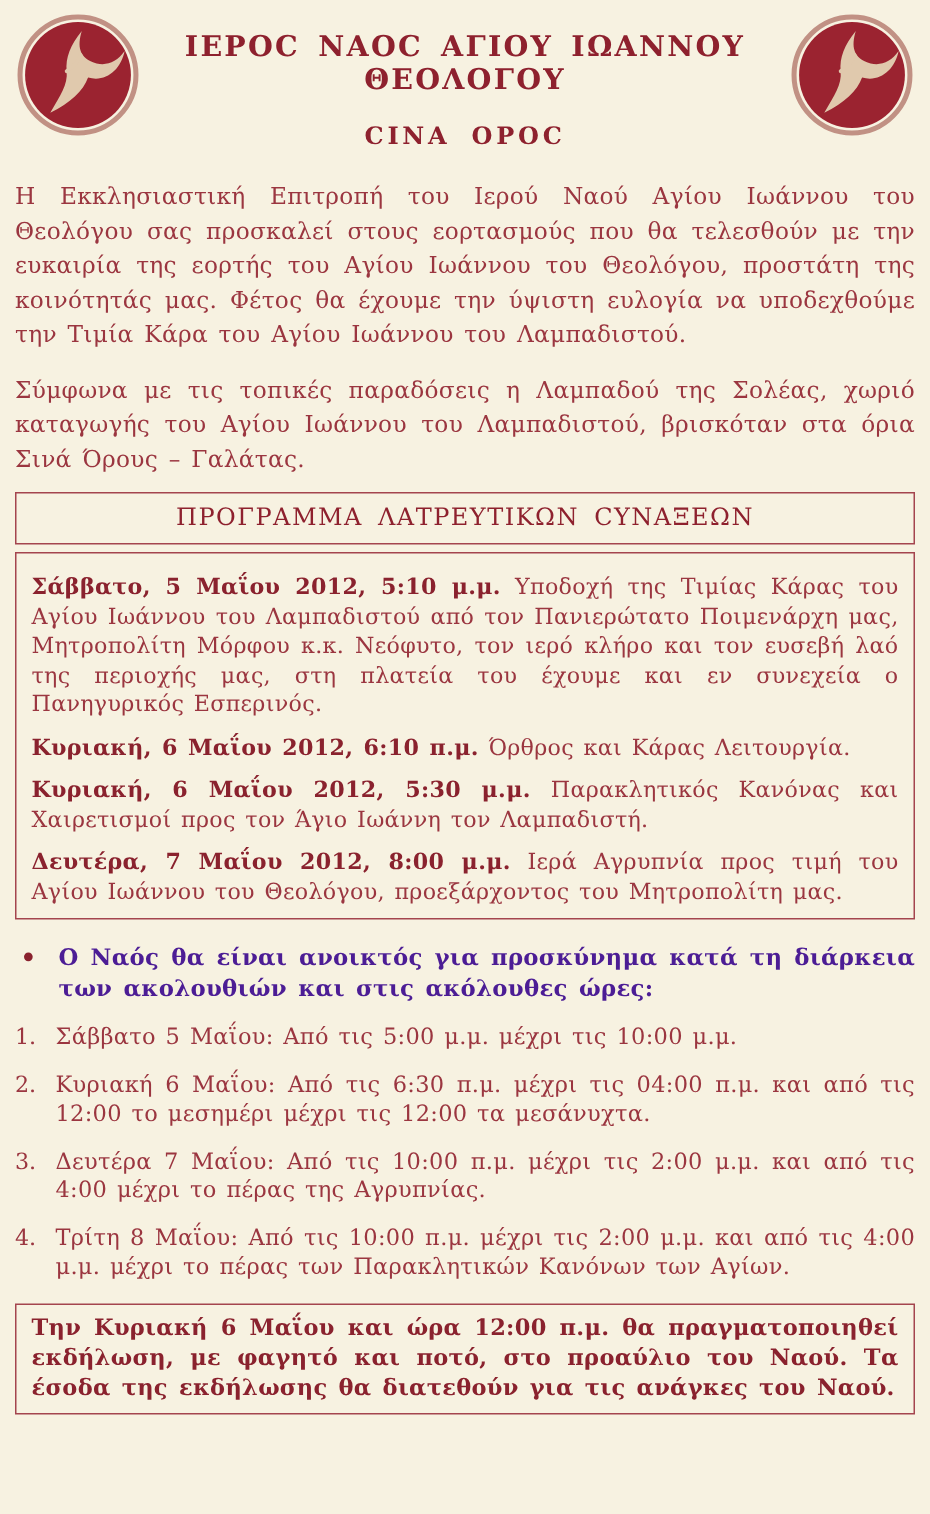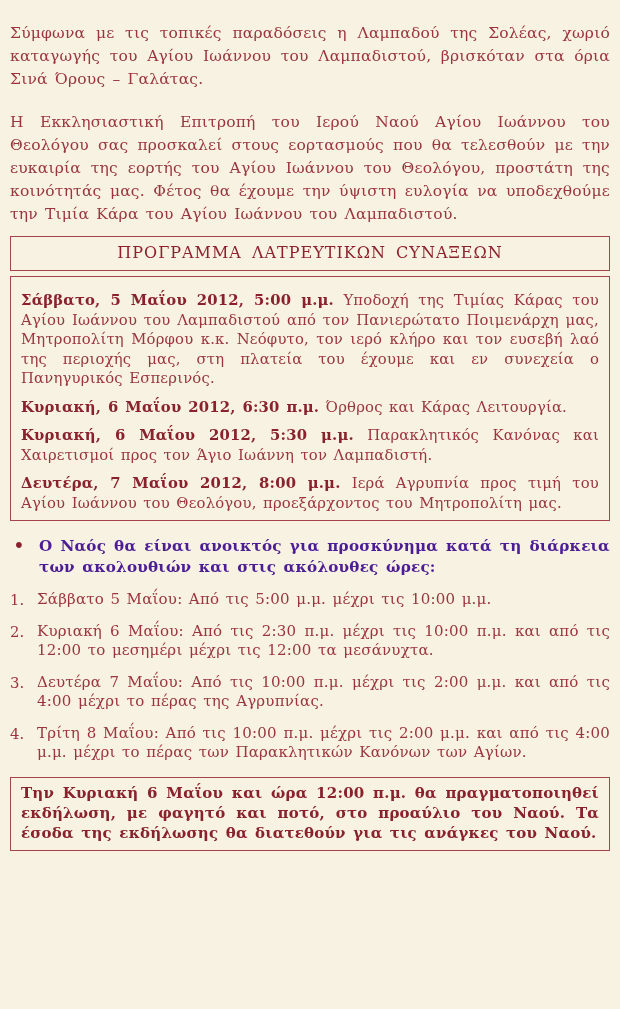--- a/index.html
+++ b/index.html
@@ -76,47 +76,65 @@
     font-weight: bold; color: #8a222e;
     font-size: 15px; line-height: 20px; text-align: justify;
     word-spacing: 2px; letter-spacing: 0.2px;
   }
 </style>
 </head>
 <body>
 
 <div class="page">
 
+  <div class="hdr">
+    <svg class="seal" viewBox="0 0 100 100" aria-hidden="true">
+      <circle cx="50" cy="50" r="46" fill="none" stroke="#c19184" stroke-width="4"></circle>
+      <circle cx="50" cy="50" r="42" fill="#9b2330"></circle>
+      <path d="M28 80 C36 66 42 58 41 47 C40 36 44 26 53 15 C49 28 52 35 60 39 C70 44 80 41 87 31 C84 46 72 56 58 52 C54 63 44 72 28 80 Z" fill="#e0c9ad"></path>
+      <path d="M41 47 C46 44 50 40 52 34" fill="none" stroke="#e0c9ad" stroke-width="3" stroke-linecap="round"></path>
+    </svg>
+    <div class="hdr-titles">
+      <div class="t1">ΙΕΡΟC ΝΑΟC ΑΓΙΟΥ ΙΩΑΝΝΟΥ ΘΕΟΛΟΓΟΥ</div>
+      <div class="t2">CINA OPOC</div>
+    </div>
+    <svg class="seal" viewBox="0 0 100 100" aria-hidden="true">
+      <circle cx="50" cy="50" r="46" fill="none" stroke="#c19184" stroke-width="4"></circle>
+      <circle cx="50" cy="50" r="42" fill="#9b2330"></circle>
+      <path d="M28 80 C36 66 42 58 41 47 C40 36 44 26 53 15 C49 28 52 35 60 39 C70 44 80 41 87 31 C84 46 72 56 58 52 C54 63 44 72 28 80 Z" fill="#e0c9ad"></path>
+      <path d="M41 47 C46 44 50 40 52 34" fill="none" stroke="#e0c9ad" stroke-width="3" stroke-linecap="round"></path>
+    </svg>
+  </div>
 
+  <p class="para p1">Η Εκκλησιαστική Επιτροπή του Ιερού Ναού Αγίου Ιωάννου του Θεολόγου σας προσκαλεί στους εορτασμούς που θα τελεσθούν με την ευκαιρία της εορτής του Αγίου Ιωάννου του Θεολόγου, προστάτη της κοινότητάς μας. Φέτος θα έχουμε την ύψιστη ευλογία να υποδεχθούμε την Τιμία Κάρα του Αγίου Ιωάννου του Λαμπαδιστού.</p>
   <p class="para p2">Σύμφωνα με τις τοπικές παραδόσεις η Λαμπαδού της Σολέας, χωριό καταγωγής του Αγίου Ιωάννου του Λαμπαδιστού, βρισκόταν στα όρια Σινά Όρους – Γαλάτας.</p>
-  <p class="para p1">Η Εκκλησιαστική Επιτροπή του Ιερού Ναού Αγίου Ιωάννου του Θεολόγου σας προσκαλεί στους εορτασμούς που θα τελεσθούν με την ευκαιρία της εορτής του Αγίου Ιωάννου του Θεολόγου, προστάτη της κοινότητάς μας. Φέτος θα έχουμε την ύψιστη ευλογία να υποδεχθούμε την Τιμία Κάρα του Αγίου Ιωάννου του Λαμπαδιστού.</p>
 
   <div class="rbox title-box">
     <span>ΠΡΟΓΡΑΜΜΑ ΛΑΤΡΕΥΤΙΚΩΝ CΥΝΑΞΕΩΝ</span>
   </div>
 
   <div class="rbox program-box">
-    <p class="entry"><strong class="when">Σάββατο, 5 Μαΐου 2012, 5:00 μ.μ.</strong> <span>Υποδοχή της Τιμίας Κάρας του Αγίου Ιωάννου του Λαμπαδιστού από τον Πανιερώτατο Ποιμενάρχη μας, Μητροπολίτη Μόρφου κ.κ. Νεόφυτο, τον ιερό κλήρο και τον ευσεβή λαό της περιοχής μας, στη πλατεία του έχουμε και εν συνεχεία ο Πανηγυρικός Εσπερινός.</span></p>
-    <p class="entry"><strong class="when">Κυριακή, 6 Μαΐου 2012, 6:30 π.μ.</strong> <span>Όρθρος και Κάρας Λειτουργία.</span></p>
+    <p class="entry"><strong class="when">Σάββατο, 5 Μαΐου 2012, 5:10 μ.μ.</strong> <span>Υποδοχή της Τιμίας Κάρας του Αγίου Ιωάννου του Λαμπαδιστού από τον Πανιερώτατο Ποιμενάρχη μας, Μητροπολίτη Μόρφου κ.κ. Νεόφυτο, τον ιερό κλήρο και τον ευσεβή λαό της περιοχής μας, στη πλατεία του έχουμε και εν συνεχεία ο Πανηγυρικός Εσπερινός.</span></p>
+    <p class="entry"><strong class="when">Κυριακή, 6 Μαΐου 2012, 6:10 π.μ.</strong> <span>Όρθρος και Κάρας Λειτουργία.</span></p>
     <p class="entry"><strong class="when">Κυριακή, 6 Μαΐου 2012, 5:30 μ.μ.</strong> <span>Παρακλητικός Κανόνας και Χαιρετισμοί προς τον Άγιο Ιωάννη τον Λαμπαδιστή.</span></p>
     <p class="entry"><strong class="when">Δευτέρα, 7 Μαΐου 2012, 8:00 μ.μ.</strong> <span>Ιερά Αγρυπνία προς τιμή του Αγίου Ιωάννου του Θεολόγου, προεξάρχοντος του Μητροπολίτη μας.</span></p>
   </div>
 
   <div class="bullet-row">
     <span class="bullet-dot"></span>
     <span class="bullet-text">Ο Ναός θα είναι ανοικτός για προσκύνημα κατά τη διάρκεια των ακολουθιών και στις ακόλουθες ώρες:</span>
   </div>
 
   <div class="num-row">
     <span class="num-cell">1.</span>
     <span class="num-text">Σάββατο 5 Μαΐου: Από τις 5:00 μ.μ. μέχρι τις 10:00 μ.μ.</span>
   </div>
   <div class="num-row">
     <span class="num-cell">2.</span>
-    <span class="num-text">Κυριακή 6 Μαΐου: Από τις 2:30 π.μ. μέχρι τις 10:00 π.μ. και από τις 12:00 το μεσημέρι μέχρι τις 12:00 τα μεσάνυχτα.</span>
+    <span class="num-text">Κυριακή 6 Μαΐου: Από τις 6:30 π.μ. μέχρι τις 04:00 π.μ. και από τις 12:00 το μεσημέρι μέχρι τις 12:00 τα μεσάνυχτα.</span>
   </div>
   <div class="num-row">
     <span class="num-cell">3.</span>
     <span class="num-text">Δευτέρα 7 Μαΐου: Από τις 10:00 π.μ. μέχρι τις 2:00 μ.μ. και από τις 4:00 μέχρι το πέρας της Αγρυπνίας.</span>
   </div>
   <div class="num-row">
     <span class="num-cell">4.</span>
     <span class="num-text">Τρίτη 8 Μαΐου: Από τις 10:00 π.μ. μέχρι τις 2:00 μ.μ. και από τις 4:00 μ.μ. μέχρι το πέρας των Παρακλητικών Κανόνων των Αγίων.</span>
   </div>
 

